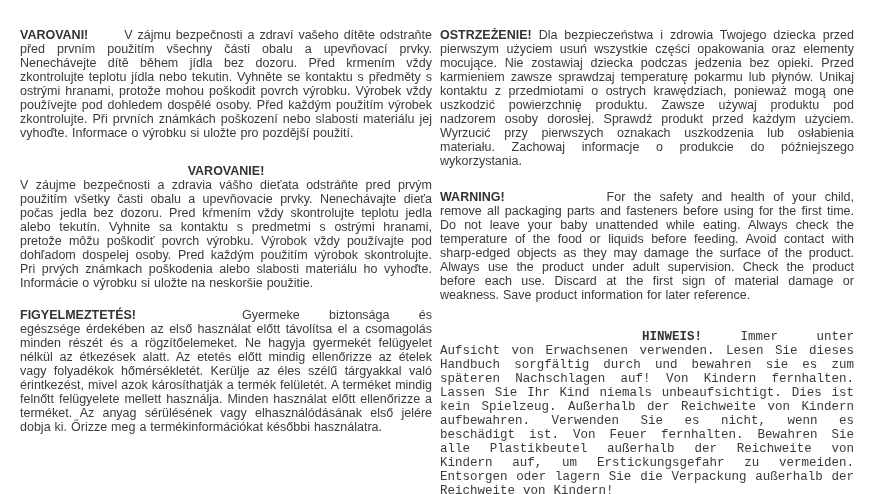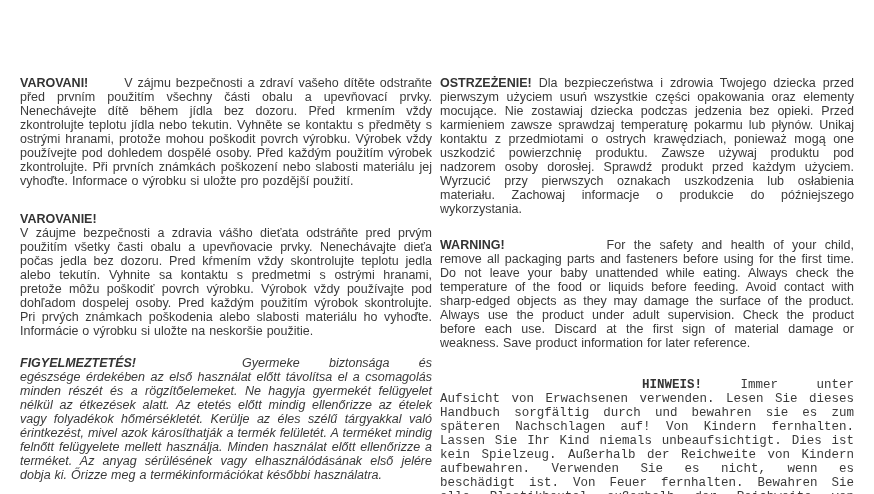--- a/index.html
+++ b/index.html
@@ -8,39 +8,38 @@
     width: 874px;
     height: 494px;
     background: #ffffff;
     overflow: hidden;
     font-family: "Liberation Sans", sans-serif;
     color: #3a3a3a;
   }
   .col {
     position: absolute;
     top: 28px;
-    margin-top: 48px;
   }
   .col-left  { left: 20px;  width: 412px; }
   .col-right { left: 440px; width: 414px; }
   .block {
     margin: 0;
     font-size: 12.5px;
     line-height: 14px;
     text-align: justify;
     word-spacing: 0.5px;
   }
   .hd { font-weight: bold; color: #333333; }
   .gap { display: inline-block; height: 1px; }
   .gap-cz { width: 36px; }
   .gap-hu { width: 106px; }
   .gap-en { width: 102px; }
   .b-slovak { margin-top: 24px; }
-  .b-slovak .hd { display: block; text-align: left; }
-  .b-hungarian { margin-top: 18px; font-style: italic; }
+  .b-slovak .hd { display: block; text-align: center; }
+  .b-hungarian { margin-top: 18px; }
   .b-english { margin-top: 22px; }
   .b-german { margin-top: 28px; text-indent: 202px; font-family: Liberation Mono, monospace; }
 </style>
 </head>
 <body>
 
 <div class="page">
 
   <div class="col col-left">
 

